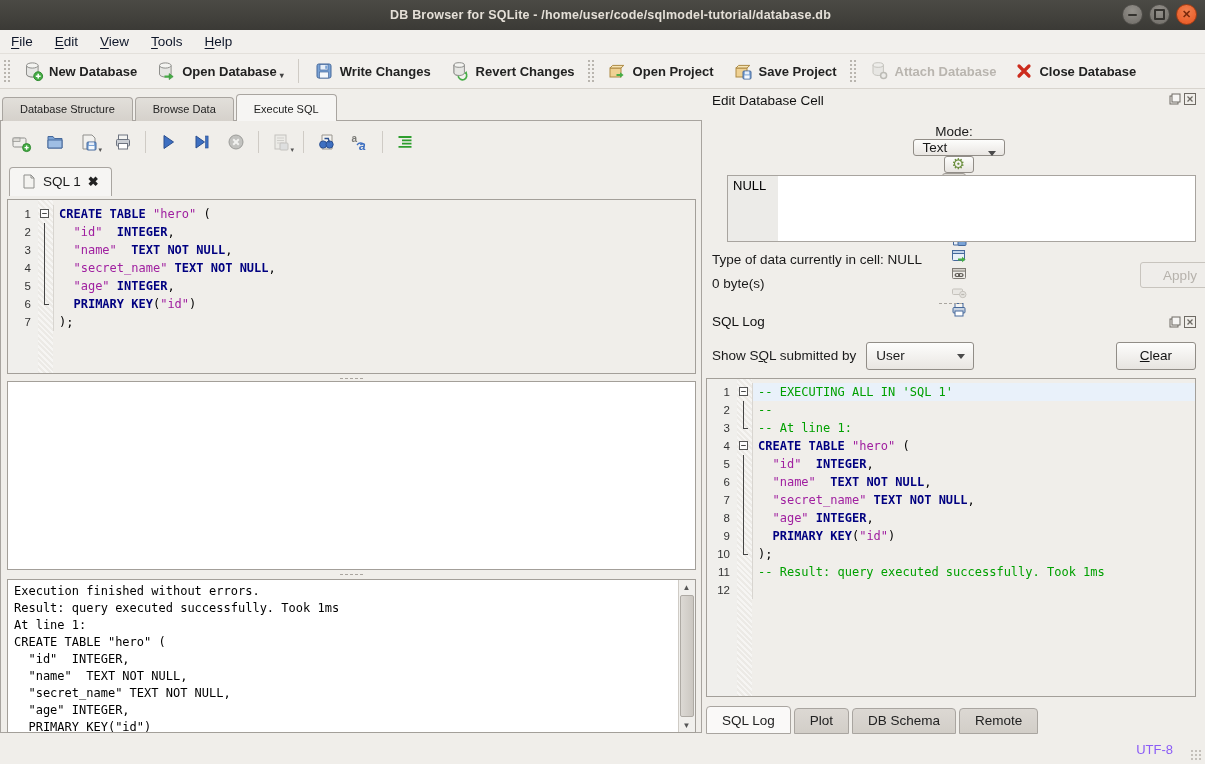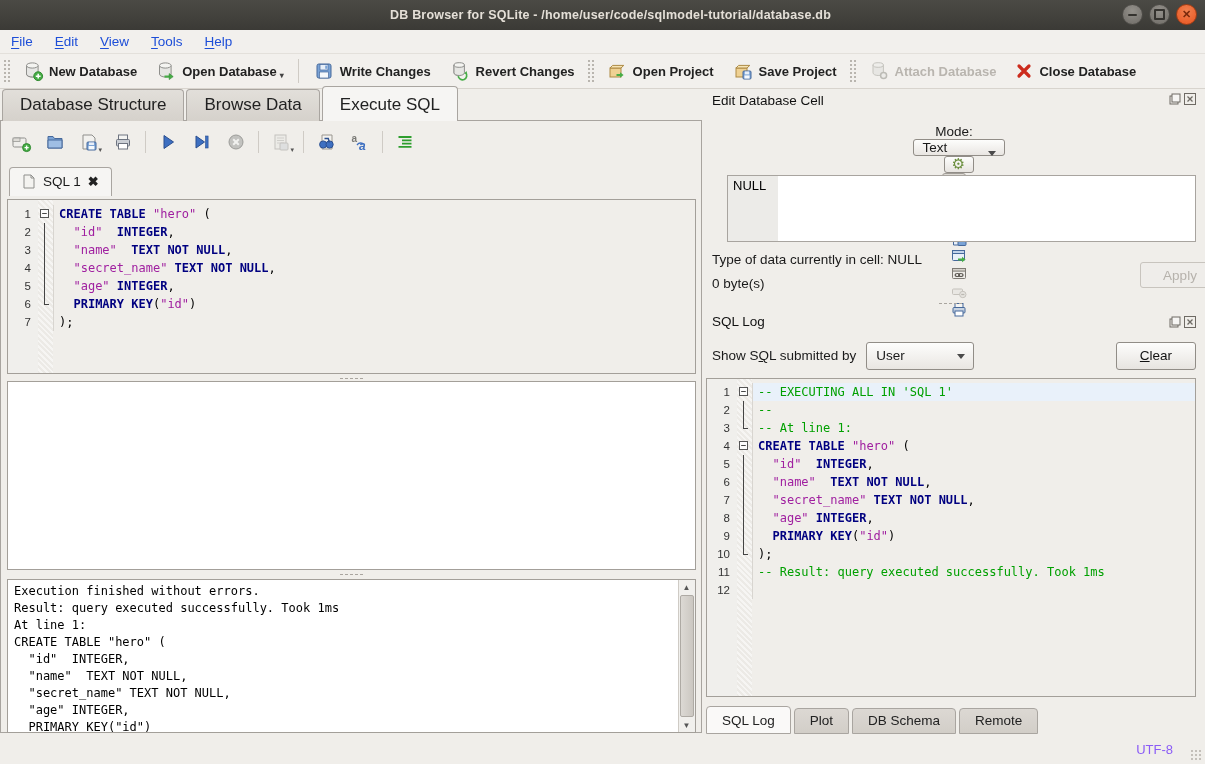--- a/index.html
+++ b/index.html
@@ -16,37 +16,37 @@
   .wbtn{width:21px;height:21px;border-radius:50%;display:flex;align-items:center;justify-content:center;
     background:radial-gradient(circle at 50% 32%,#94918B,#6E6B66);border:1px solid #4E4C48;box-sizing:border-box;}
   .wbtn.close{background:radial-gradient(circle at 50% 32%,#F0814F,#E95420);border-color:#A33D14;}
   .glyph-min{width:9px;height:2px;background:#35332F;border-radius:1px;}
   .glyph-max{width:7px;height:7px;border:2px solid #35332F;border-radius:1px;}
   .glyph-close{color:#7A2A0C;font-size:11px;font-weight:bold;line-height:1;}
 
   
   #menubar{left:0;top:30px;width:1205px;height:24px;background:#F2F0ED;display:flex;align-items:center;
     border-bottom:1px solid #E3E0DB;box-sizing:border-box;}
-  .menu-item{padding:3px 11px;font-size:13.5px;color:#1d4ed8;}
+  .menu-item{padding:3px 11px;font-size:13.5px;color:#0f172a;}
   .menu-item u{text-decoration-thickness:1px;text-underline-offset:2px;}
 
   
   #toolbar{left:0;top:54px;width:1205px;height:35px;background:#F2F0ED;display:flex;align-items:center;
     border-bottom:1px solid #D8D4CE;box-sizing:border-box;}
   .tb-handle{width:7px;height:24px;margin:0 3px;
     background-image:radial-gradient(#B9B5AF 1px,transparent 1.1px);background-size:4px 4px;}
   .tb-sep{width:1px;height:24px;background:#CFCBC5;margin:0 5px;}
   .tbtn{display:flex;align-items:center;gap:5px;padding:4px 9px;font-size:13px;font-weight:600;color:#222;border-radius:3px;}
   .tbtn.disabled{color:#B9B5AF;font-weight:600;}
   .tb-caret{font-size:8px;color:#444;margin-left:-2px;align-self:flex-end;padding-bottom:2px;}
   svg{display:block;}
 
   
   #main-tabbar{left:2px;top:90px;height:31px;display:flex;align-items:flex-end;z-index:3;}
-  .mtab{font-size:17px;padding:5px 17px 6px;border:1px solid #A9A5A0;border-bottom:none;
+  .mtab{font-size:11px;padding:5px 17px 6px;border:1px solid #A9A5A0;border-bottom:none;
     border-radius:4px 4px 0 0;background:linear-gradient(#E2DFDA,#D5D1CB);margin-right:2px;color:#222;}
   .mtab.active{background:#F6F5F3;padding-top:8px;position:relative;top:0px;}
   #left-frame{left:0;top:120px;width:702px;height:613px;border:1px solid #A8A49F;box-sizing:border-box;background:#F0EEEA;z-index:1;}
 
   
   #ed-toolbar{position:absolute;left:8px;top:7px;display:flex;align-items:center;gap:10px;height:28px;}
   .ebtn{width:24px;height:24px;display:flex;align-items:center;justify-content:center;position:relative;}
   .ed-sep{width:1px;height:22px;background:#CFCBC5;}
   .mini-caret{position:absolute;right:-1px;bottom:0;font-size:7px;color:#555;}
 

